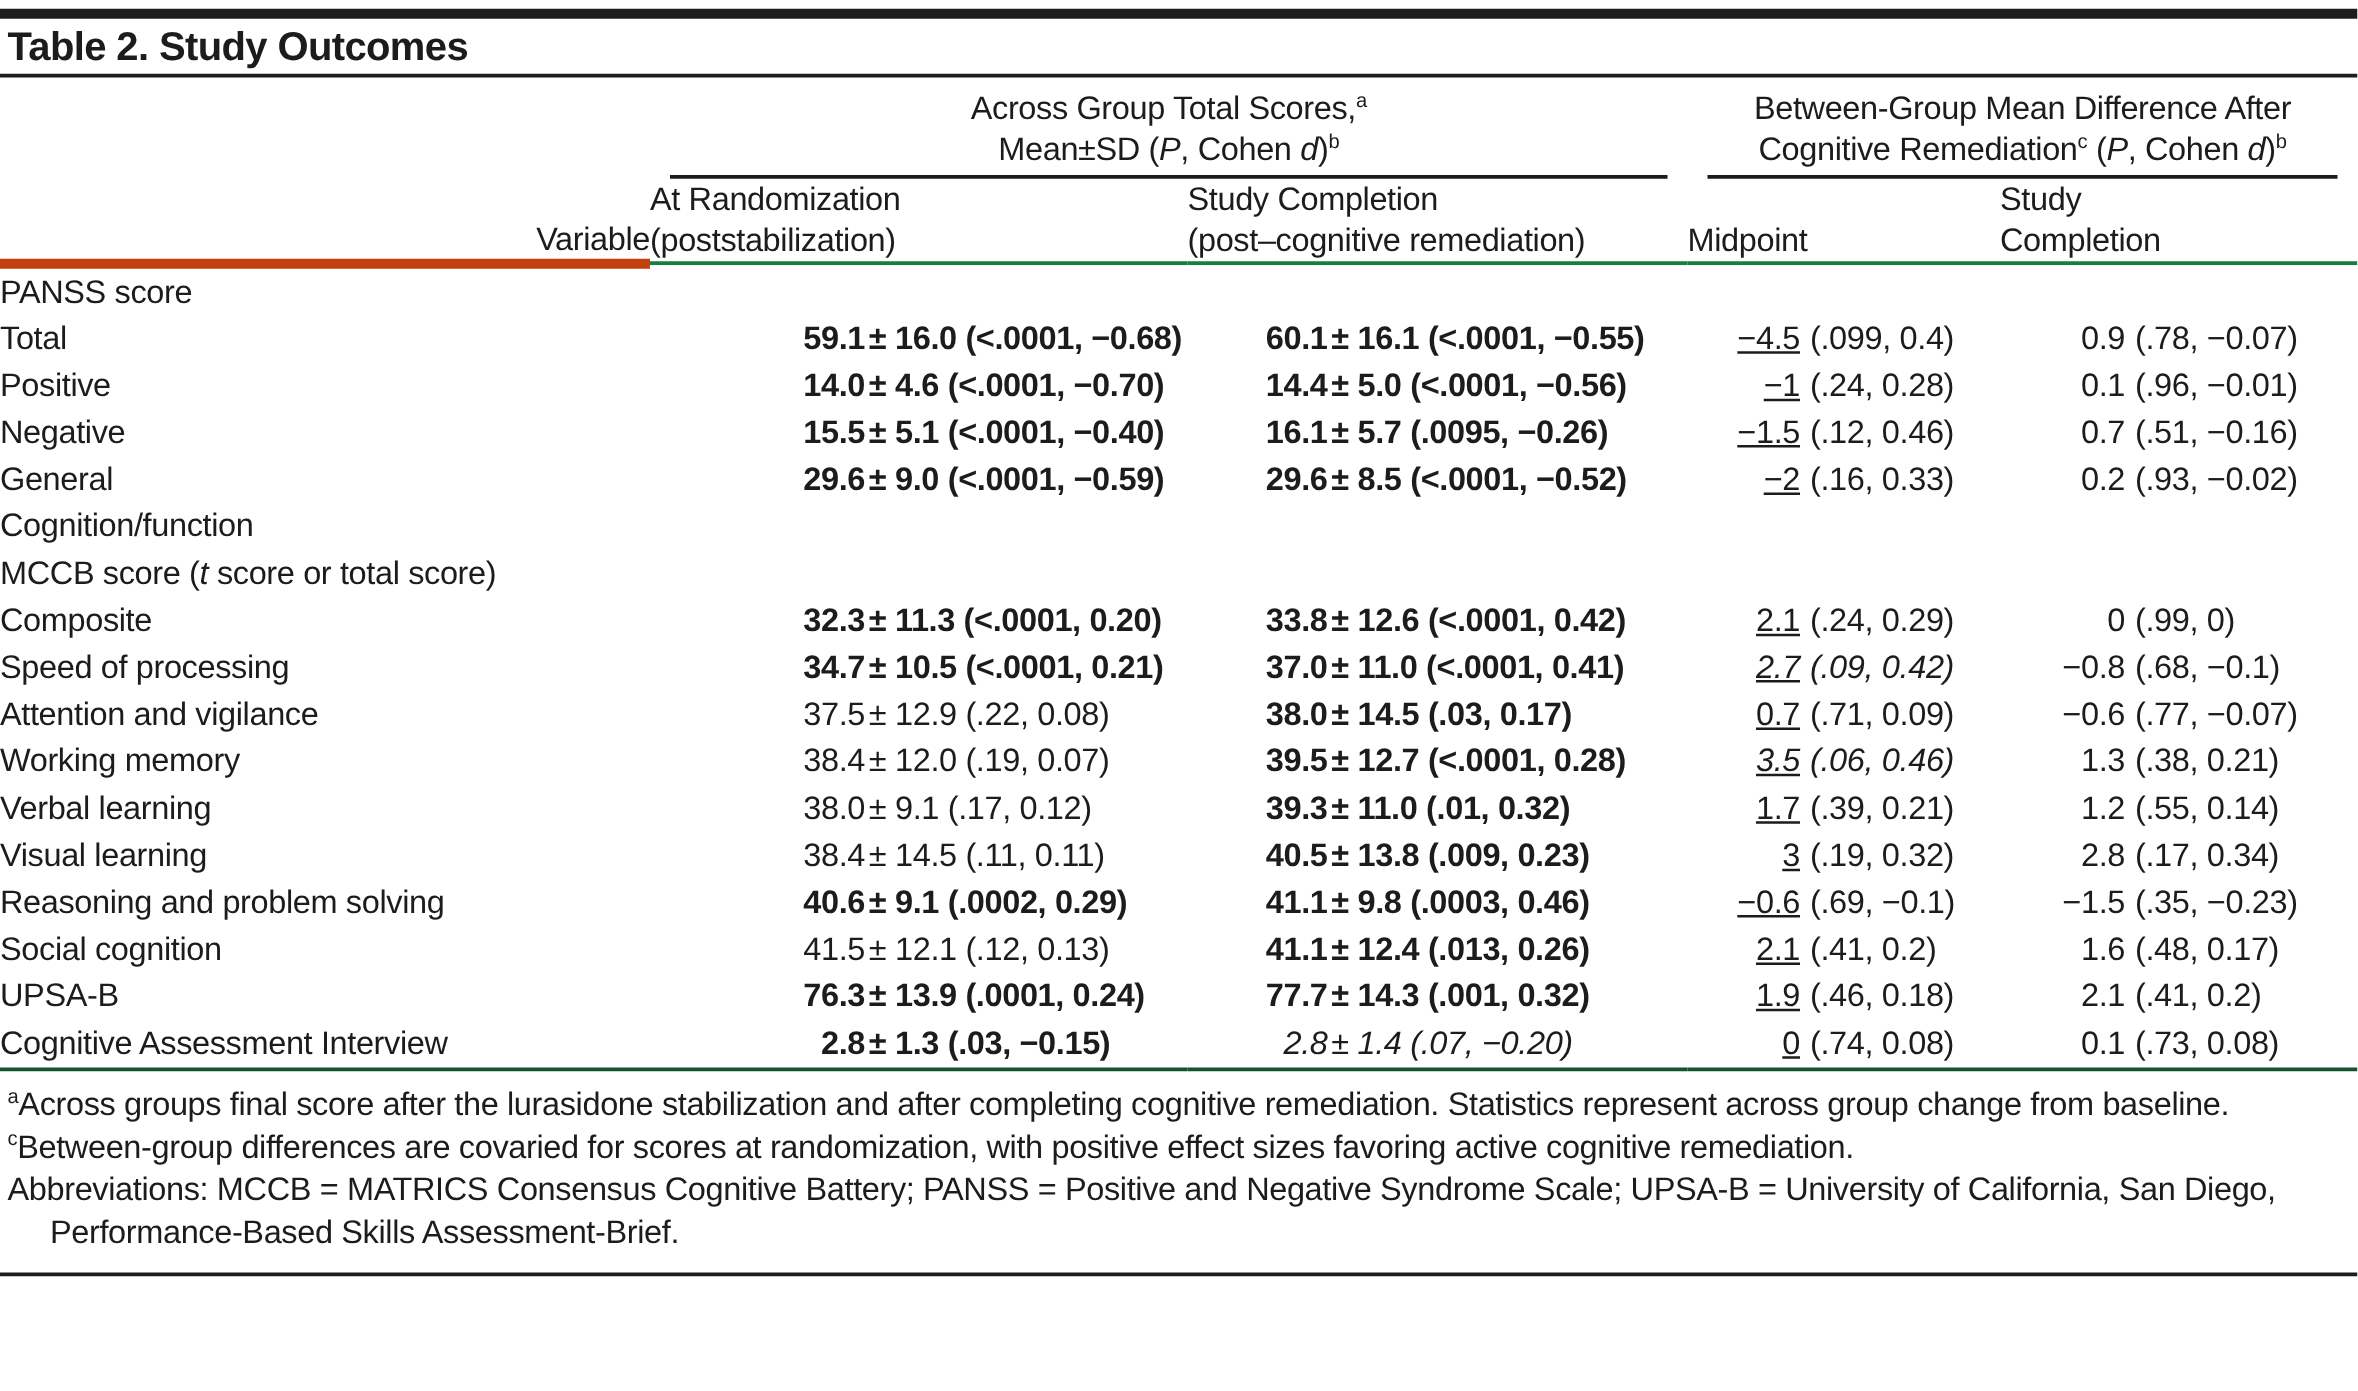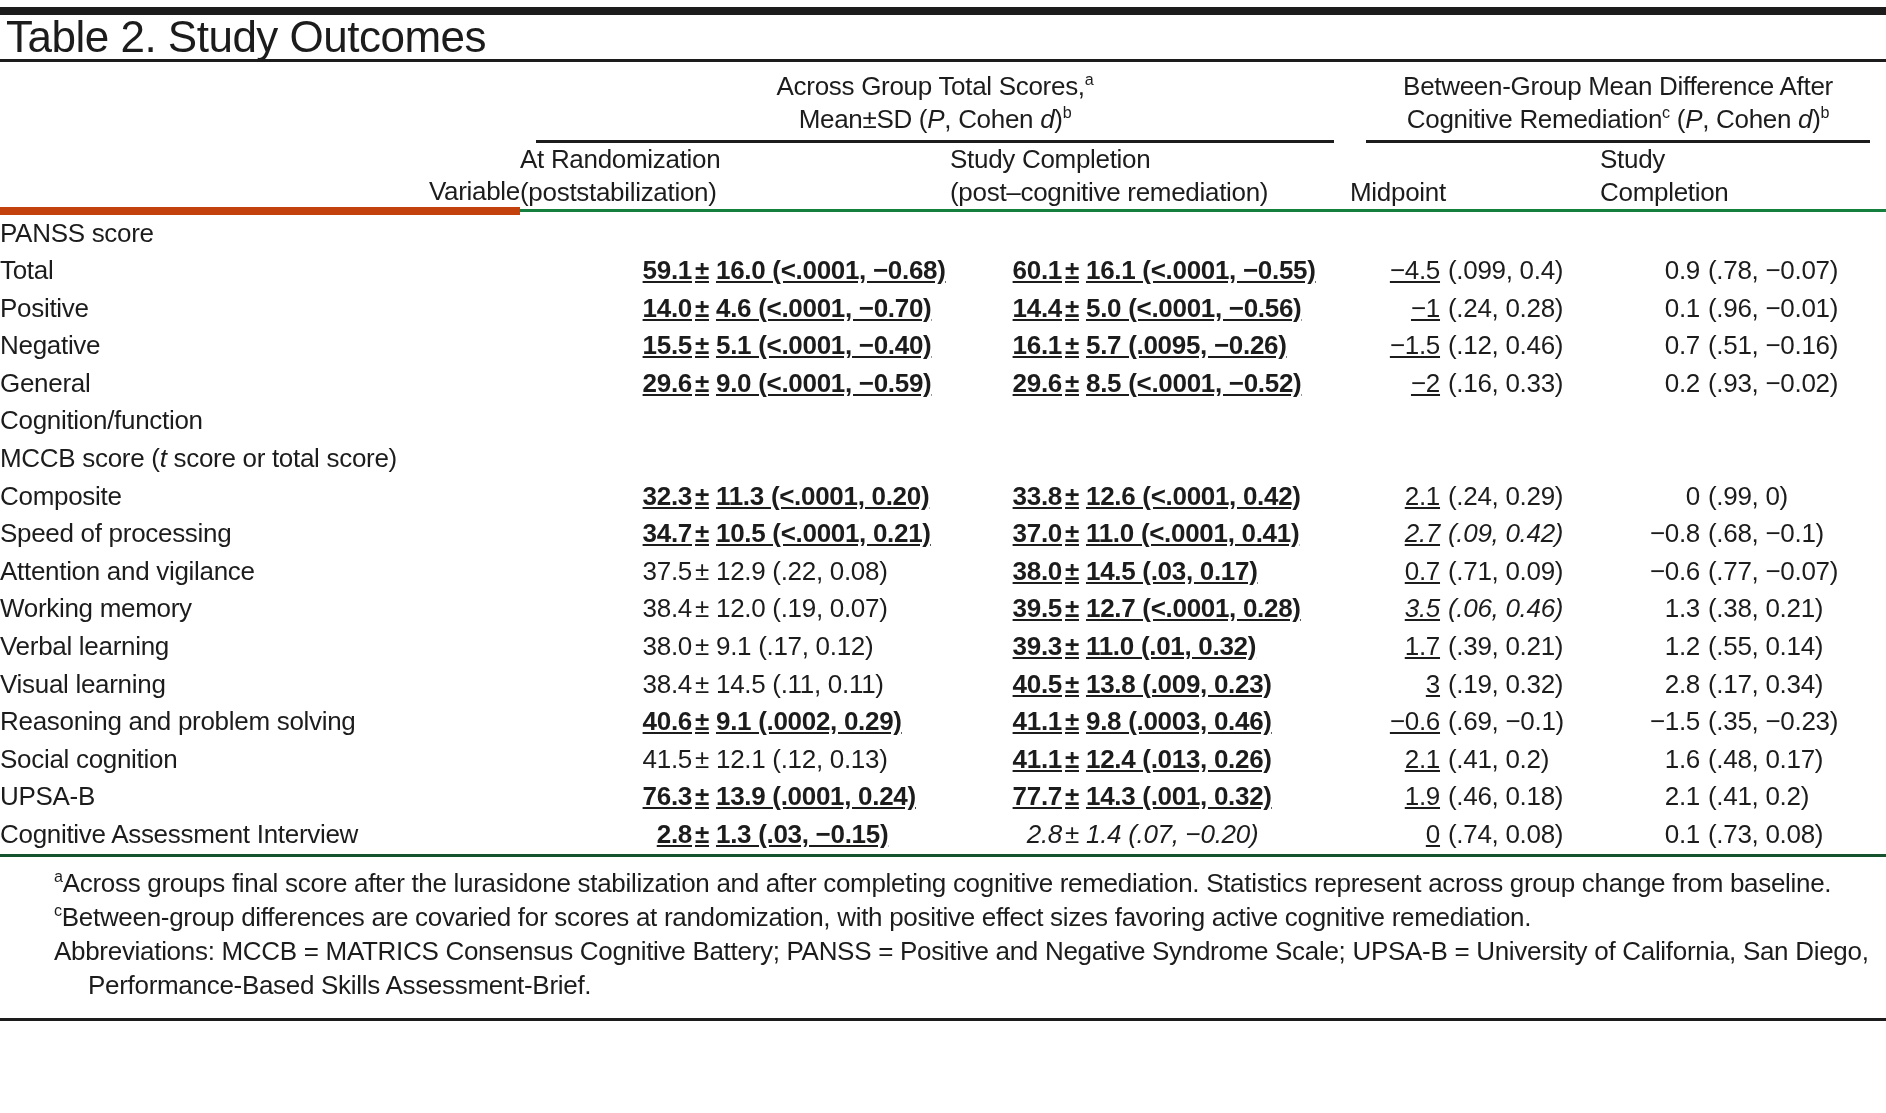--- a/index.html
+++ b/index.html
@@ -4,21 +4,21 @@
 <style>
   html,body { margin:0; padding:0; }
   body {
     width:1886px; height:1113px; overflow:hidden;
     background:#ffffff; color:#1c1c1c;
     font-family:"Liberation Sans", sans-serif;
     font-size:26px; letter-spacing:-0.3px;
   }
   .top-bar { height:8px; background:#1c1c1c; margin-top:7px; }
   .page-title {
-    font-size:44px; font-weight:normal; line-height:36px;
+    font-size:32px; font-weight:bold; line-height:36px;
     padding:4px 8px 4px 6px; letter-spacing:-0.5px;
   }
   .title-rule { height:3px; background:#1c1c1c; }
 
   table.outcomes { width:1886px; border-collapse:collapse; table-layout:fixed; }
   table.outcomes th, table.outcomes td { padding:0; font-weight:normal; white-space:nowrap; }
 
   thead th { vertical-align:bottom; }
   .spanner-box {
     border-bottom:3px solid #1c1c1c; margin:0 16px;
@@ -35,27 +35,27 @@
   .vcell { display:flex; align-items:baseline; }
   td.c2 .vcell { padding-left:96px; }
   td.c3 .vcell { padding-left:36px; }
   .m { flex:0 0 76px; text-align:right; }
   .pm { padding:0 3px; }
   .n4 { flex:0 0 90px; text-align:right;text-decoration:underline; }
   .n5 { flex:0 0 100px; text-align:right; }
   .vcell .r { margin-left:4px; }
   td.c4 .r, td.c5 .r { margin-left:8px; }
 
-  .bold { font-weight:bold;text-decoration:underline; }
+  .bold { font-weight:bold; }
   .italic { font-style:italic; }
 
   sup { font-size:0.62em; line-height:0; vertical-align:super; }
 
   .footnotes { padding:9px 8px 0 6px; }
-  .fn { padding-left:34px; text-indent:-34px; line-height:34px; letter-spacing:-0.3px;margin-left:48px; }
+  .fn { padding-left:34px; text-indent:-34px; line-height:34px; letter-spacing:-0.3px; }
   .end-rule { height:3px; background:#1c1c1c; margin-top:16px; }
 </style>
 </head>
 <body>
 
 <div class="top-bar"></div>
 <div class="page-title">Table 2. Study Outcomes</div>
 <div class="title-rule"></div>
 
 <table class="outcomes">

